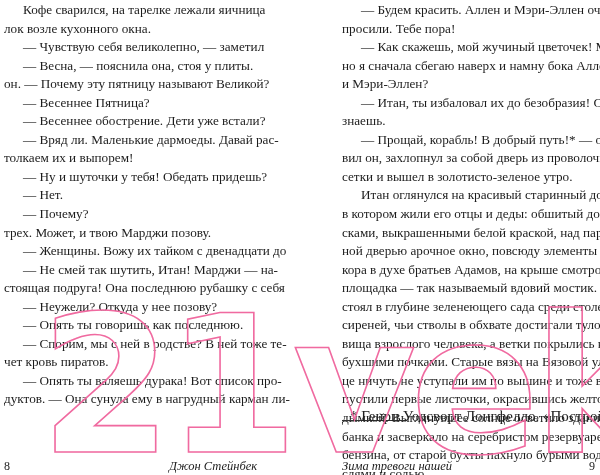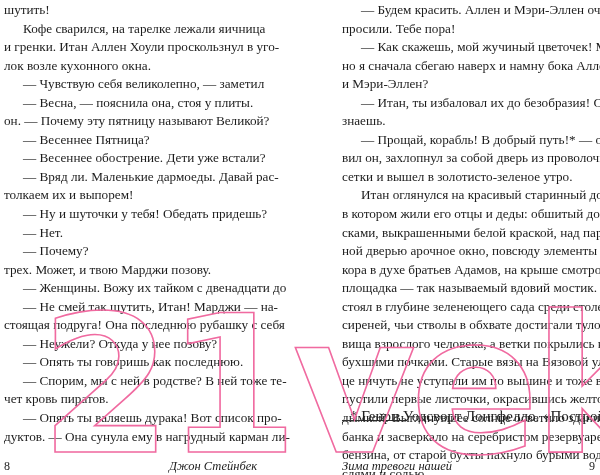--- a/index.html
+++ b/index.html
@@ -91,23 +91,21 @@
     font-weight: bold;
   }
 </style>
 </head>
 <body>
 
 <div class="spread">
 
   <div class="page page-left">
     <div class="text-block" id="left-text">
-        <span class="line last">шутить!</span>
         <span class="line indent">Кофе сварился, на тарелке лежали яичница</span>
-        <span class="line">и гренки. Итан Аллен Хоули проскользнул в уго-</span>
         <span class="line last">лок возле кухонного окна.</span>
         <span class="line indent">— Чувствую себя великолепно, — заметил</span>
         <span class="line indent last">— Весна, — пояснила она, стоя у плиты.</span>
         <span class="line last">он. — Почему эту пятницу называют Великой?</span>
         <span class="line indent last">— Весеннее Пятница?</span>
         <span class="line indent last">— Весеннее обострение. Дети уже встали?</span>
         <span class="line indent">— Вряд ли. Маленькие дармоеды. Давай рас-</span>
         <span class="line last">толкаем их и выпорем!</span>
         <span class="line indent last">— Ну и шуточки у тебя! Обедать придешь?</span>
         <span class="line indent last">— Нет.</span>

